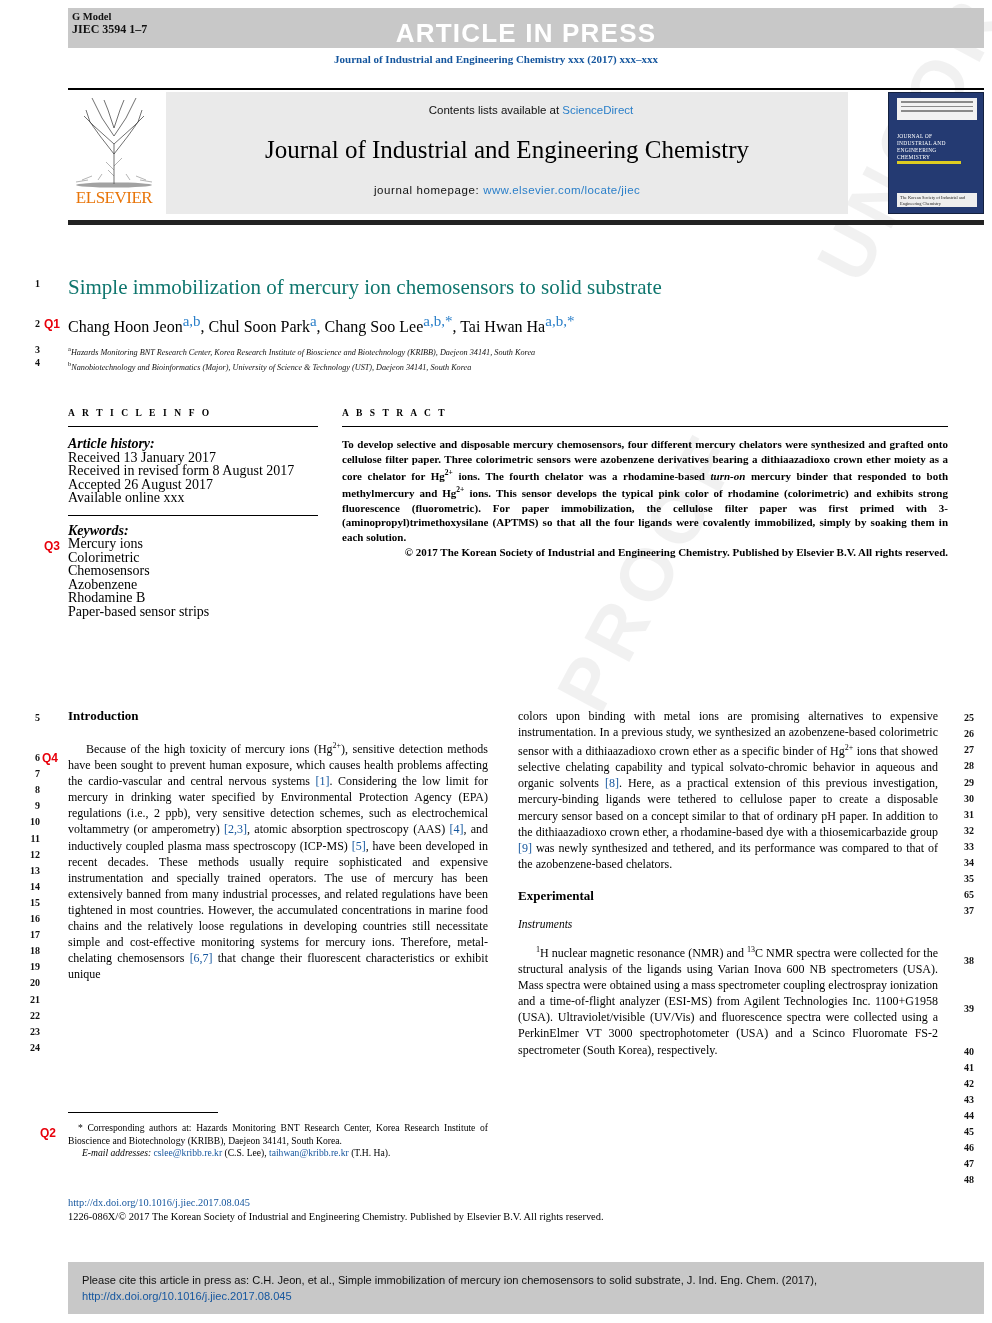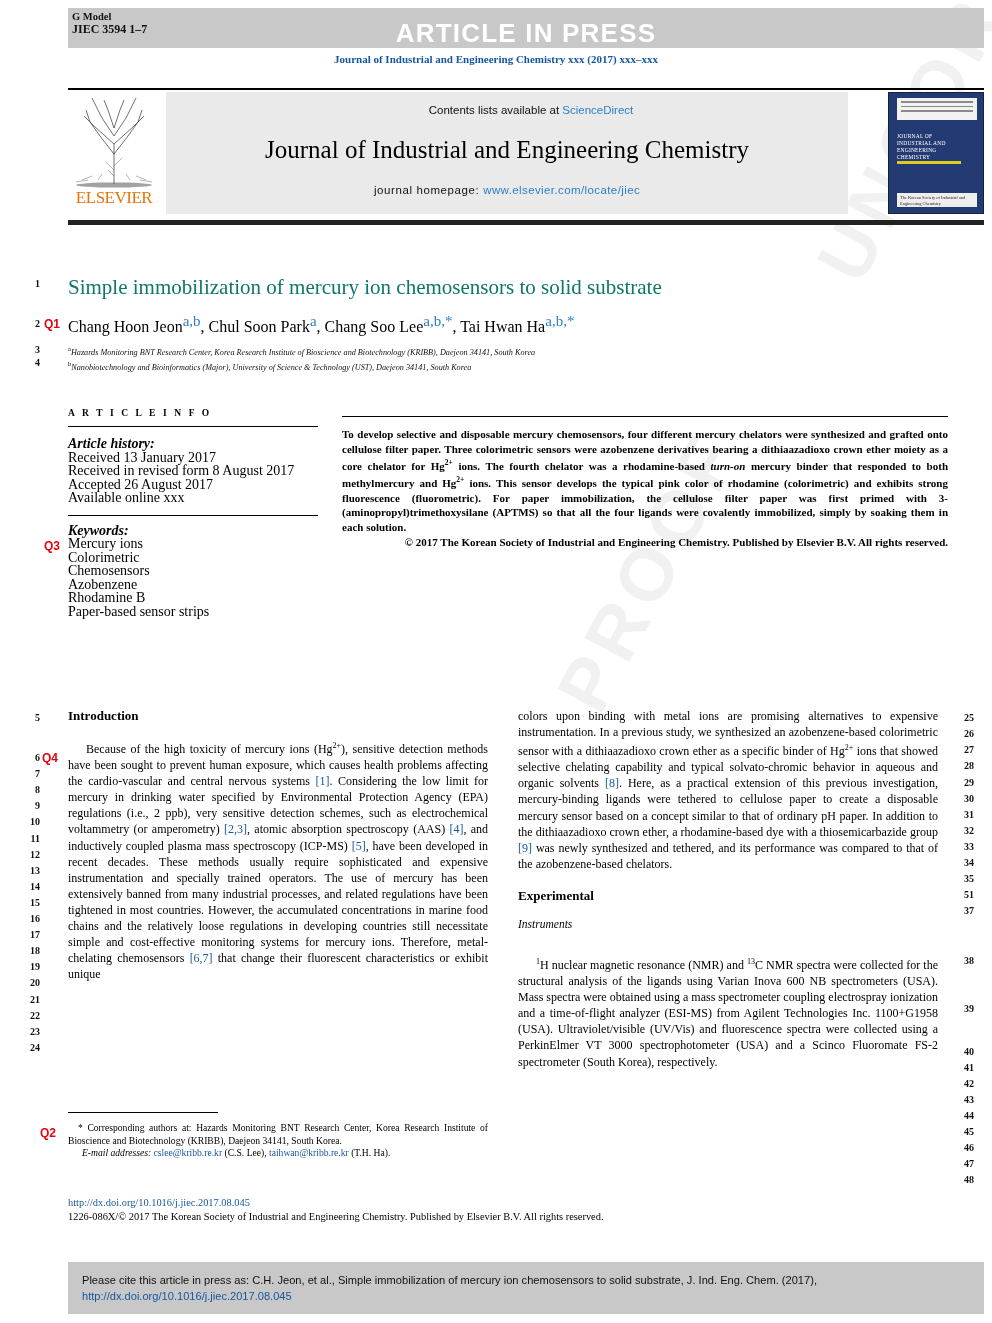--- a/index.html
+++ b/index.html
@@ -291,21 +291,21 @@
     font-size: 13px;
     font-weight: bold;
     color: #000;
     margin: 0 0 14px 0;
   }
   .h3 {
     font-family: "Liberation Serif", serif;
     font-size: 11.5px;
     font-style: italic;
     color: #000;
-    margin: 0 0 24px 0;
+    margin: 0 0 12px 0;
   }
   .para {
     font-family: "Liberation Serif", serif;
     font-size: 12px;
     line-height: 16.1px;
     text-align: justify;
     color: #000;
     margin: 0;
   }
   .para.indent { text-indent: 18px; }
@@ -485,20 +485,21 @@
       <div>Mercury ions</div>
       <div>Colorimetric</div>
       <div>Chemosensors</div>
       <div>Azobenzene</div>
       <div>Rhodamine B</div>
       <div>Paper-based sensor strips</div>
     </div>
   </div>
 
   <div class="abs-col">
+    <div class="sec-head">A B S T R A C T</div>
     <div class="hr-thin"></div>
     <div class="abs-body"><span>To develop selective and disposable mercury chemosensors, four different mercury chelators were synthesized and grafted onto cellulose filter paper. Three colorimetric sensors were azobenzene derivatives bearing a dithiaazadioxo crown ether moiety as a core chelator for Hg</span><sup>2+</sup><span> ions. The fourth chelator was a rhodamine-based </span><i>turn-on</i><span> mercury binder that responded to both methylmercury and Hg</span><sup>2+</sup><span> ions. This sensor develops the typical pink color of rhodamine (colorimetric) and exhibits strong fluorescence (fluorometric). For paper immobilization, the cellulose filter paper was first primed with 3-(aminopropyl)trimethoxysilane (APTMS) so that all the four ligands were covalently immobilized, simply by soaking them in each solution.</span></div>
     <div class="abs-copy">© 2017 The Korean Society of Industrial and Engineering Chemistry. Published by Elsevier B.V. All rights reserved.</div>
   </div>
 
   <div class="lnum" style="left:18px; top:712px;">5</div>
   <div class="lnum" style="left:18px; top:752px;">6</div>
   <div class="qmark" style="left:42px; top:751px;">Q4</div>
   <div class="lnum" style="left:18px; top:768px;">7</div>
   <div class="lnum" style="left:18px; top:784px;">8</div>
@@ -524,21 +525,21 @@
   <div class="lnum" style="left:952px; top:728px;">26</div>
   <div class="lnum" style="left:952px; top:744px;">27</div>
   <div class="lnum" style="left:952px; top:760px;">28</div>
   <div class="lnum" style="left:952px; top:777px;">29</div>
   <div class="lnum" style="left:952px; top:793px;">30</div>
   <div class="lnum" style="left:952px; top:809px;">31</div>
   <div class="lnum" style="left:952px; top:825px;">32</div>
   <div class="lnum" style="left:952px; top:841px;">33</div>
   <div class="lnum" style="left:952px; top:857px;">34</div>
   <div class="lnum" style="left:952px; top:873px;">35</div>
-  <div class="lnum" style="left:952px; top:889px;">51</div>
+  <div class="lnum" style="left:952px; top:889px;">65</div>
   <div class="lnum" style="left:952px; top:905px;">37</div>
   <div class="lnum" style="left:952px; top:955px;">38</div>
   <div class="lnum" style="left:952px; top:1003px;">39</div>
   <div class="lnum" style="left:952px; top:1046px;">40</div>
   <div class="lnum" style="left:952px; top:1062px;">41</div>
   <div class="lnum" style="left:952px; top:1078px;">42</div>
   <div class="lnum" style="left:952px; top:1094px;">43</div>
   <div class="lnum" style="left:952px; top:1110px;">44</div>
   <div class="lnum" style="left:952px; top:1126px;">45</div>
   <div class="lnum" style="left:952px; top:1142px;">46</div>

